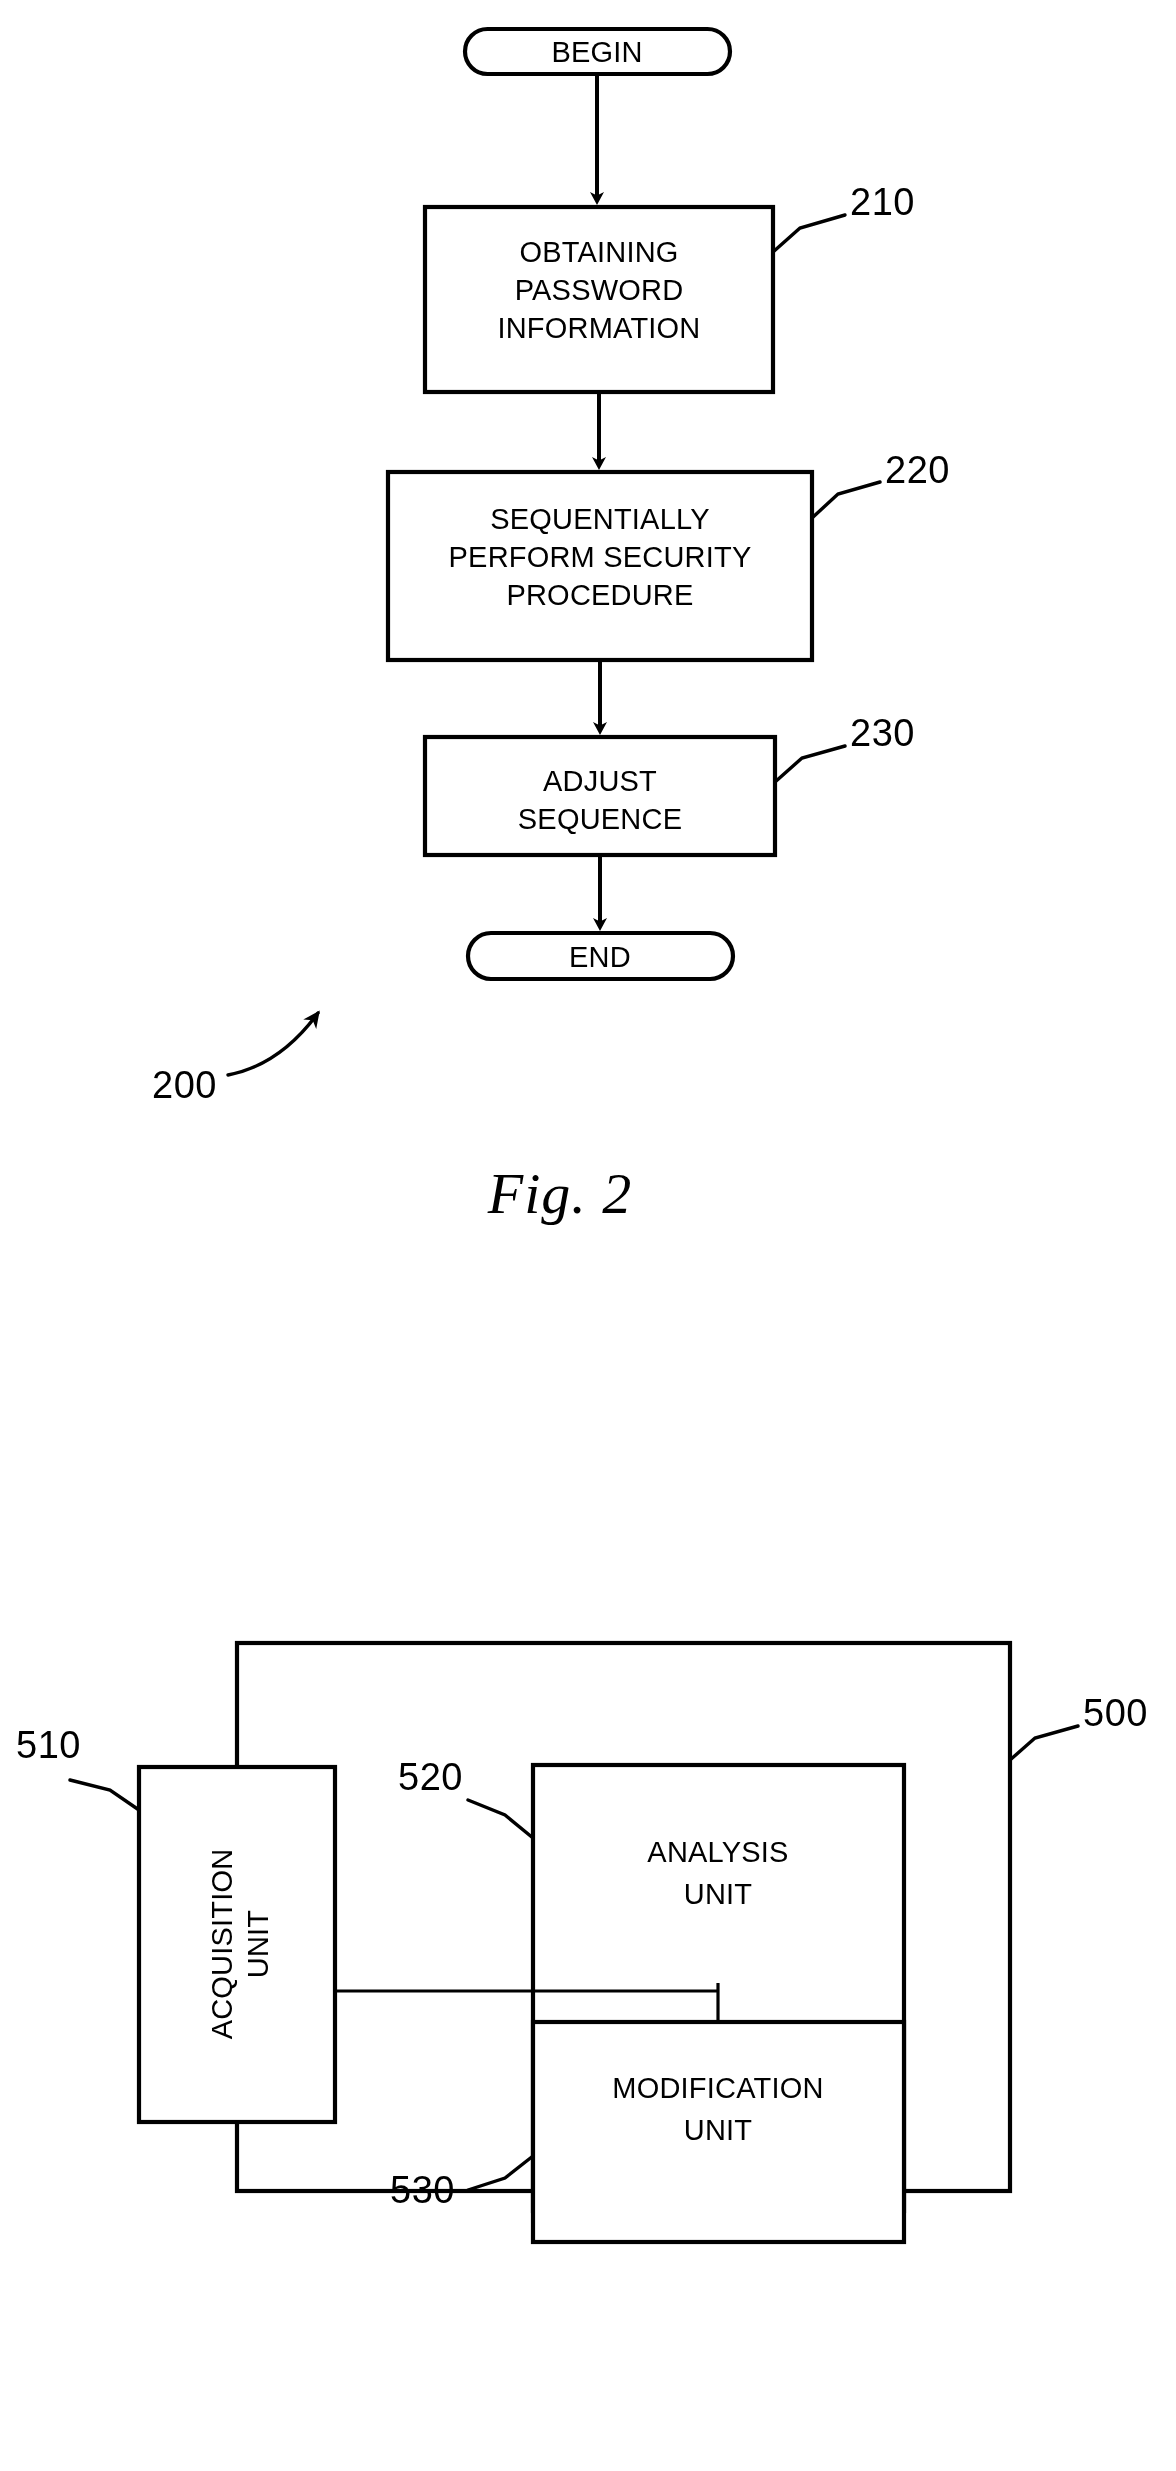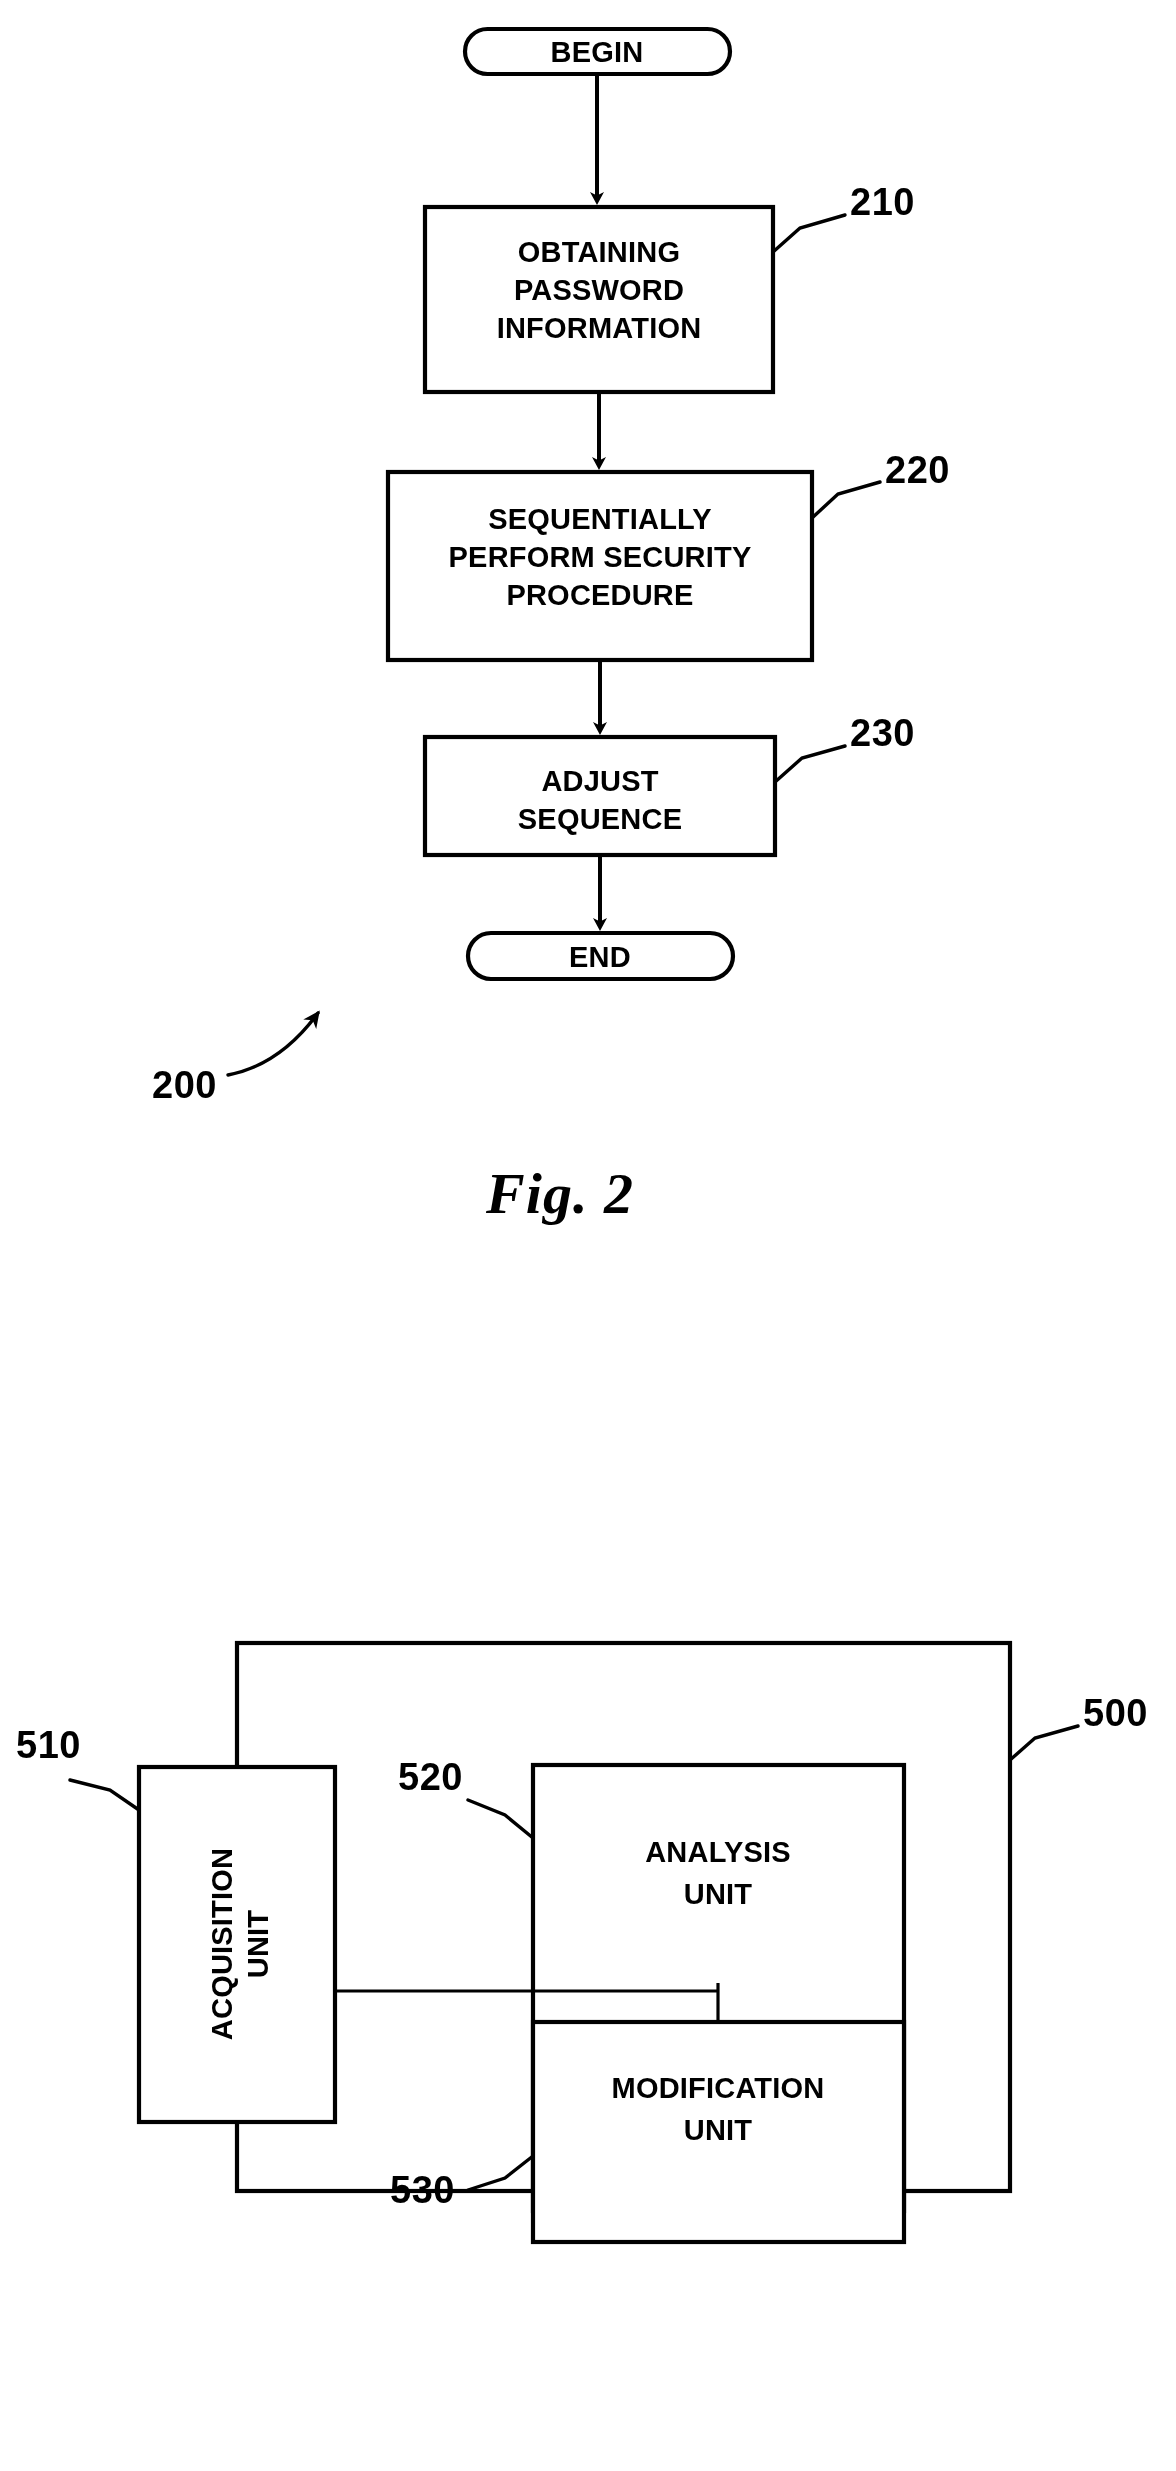--- a/index.html
+++ b/index.html
@@ -12,21 +12,20 @@
     height: 2471px;
     position: relative;
     font-family: "Liberation Sans", sans-serif;
     overflow: hidden;
   }
   #sheet {
     position: absolute;
     left: 0; top: 0;
     width: 1176px;
     height: 2471px;
-    font-weight: bold;
   }
   svg { display: block; }
 
   
   .node-shape {
     fill: #ffffff;
     stroke: #000000;
     stroke-width: 4.2;
   }
   .connector {

